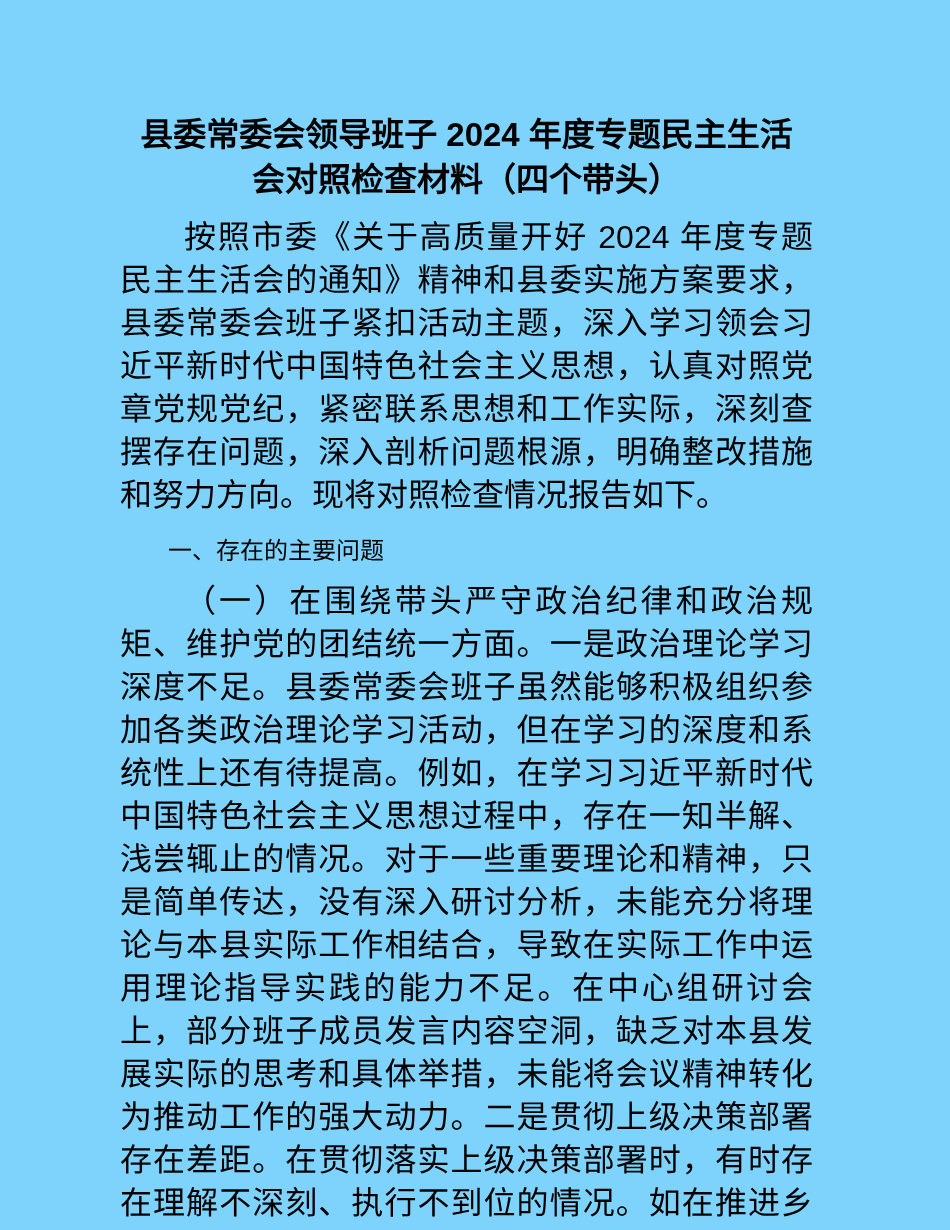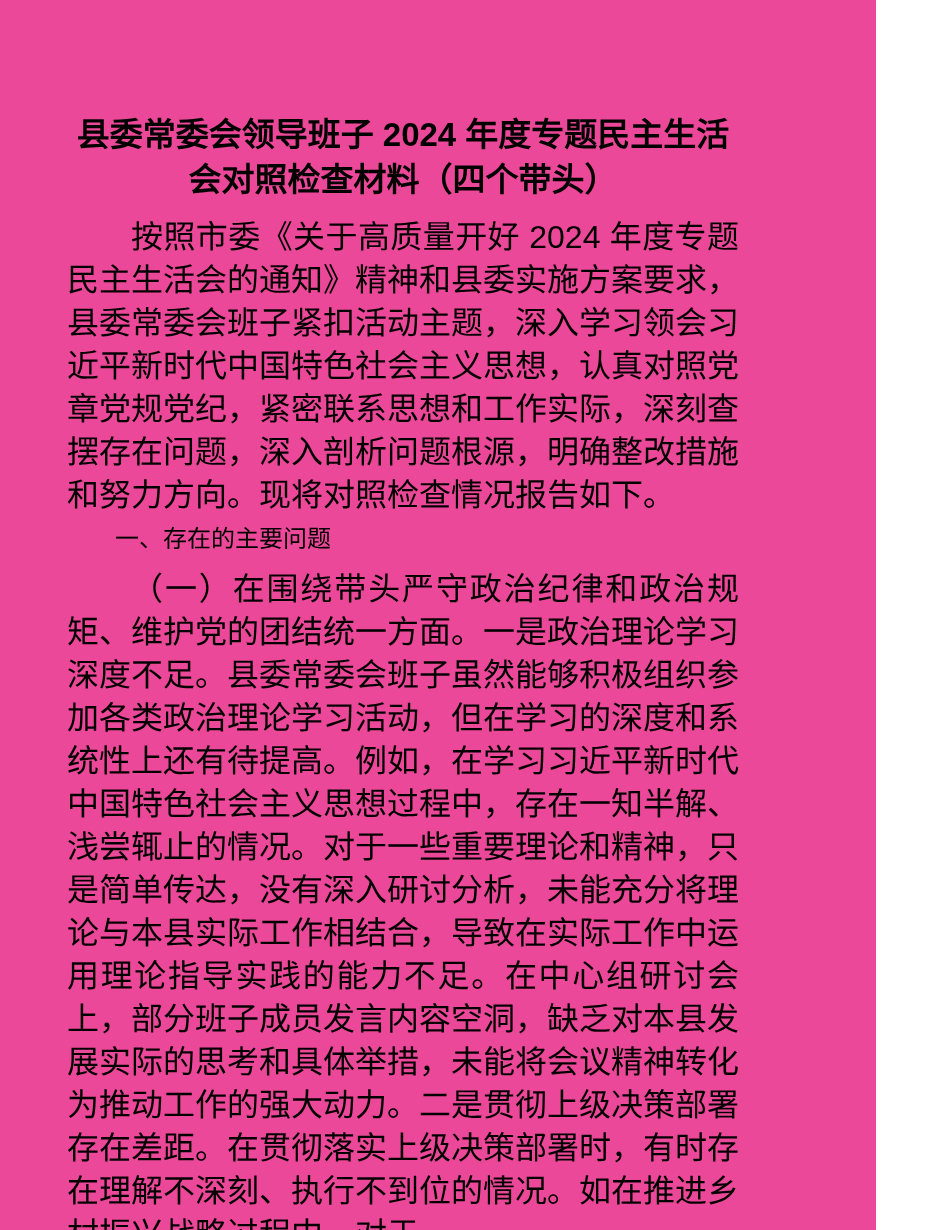--- a/index.html
+++ b/index.html
@@ -9,24 +9,24 @@
   body {
     width: 950px;
     height: 1230px;
     background: #ffffff;
     color: #000000;
     font-family: "Liberation Sans", sans-serif;
     overflow: hidden;
   }
   .page {
     box-sizing: border-box;
-    width: 876px;
+    width: 950px;
     height: 1230px;
-    padding: 112px 137px 40px 67px;
-    background: #ec4899;
+    padding: 112px 137px 40px 120px;
+    background: #7dd3fc;
   }
   .doc-title {
     font-size: 33px;
     line-height: 45px;
     font-weight: 700;
     text-align: center;
     max-width: 670px;
     margin: 0 auto 14px auto;
     letter-spacing: 0;
   }
@@ -37,21 +37,21 @@
     text-justify: inter-ideograph;
     text-indent: 2em;
     margin: 0;
     word-break: break-all;
   }
   .section-heading {
     font-size: 24px;
     line-height: 43px;
     font-weight: 400;
     text-indent: 2em;
-    margin: 0 0 8px 0;
+    margin: 12px 0 8px 0;
   }
 </style>
 </head>
 <body style="background: rgb(255, 255, 255); color: rgb(0, 0, 0);">
 
 <div class="page">
   <h1 class="doc-title">县委常委会领导班子 2024 年度专题民主生活会对照检查材料（四个带头）</h1>
 
   <p class="para">按照市委《关于高质量开好 2024 年度专题民主生活会的通知》精神和县委实施方案要求，县委常委会班子紧扣活动主题，深入学习领会习近平新时代中国特色社会主义思想，认真对照党章党规党纪，紧密联系思想和工作实际，深刻查摆存在问题，深入剖析问题根源，明确整改措施和努力方向。现将对照检查情况报告如下。</p>
 

